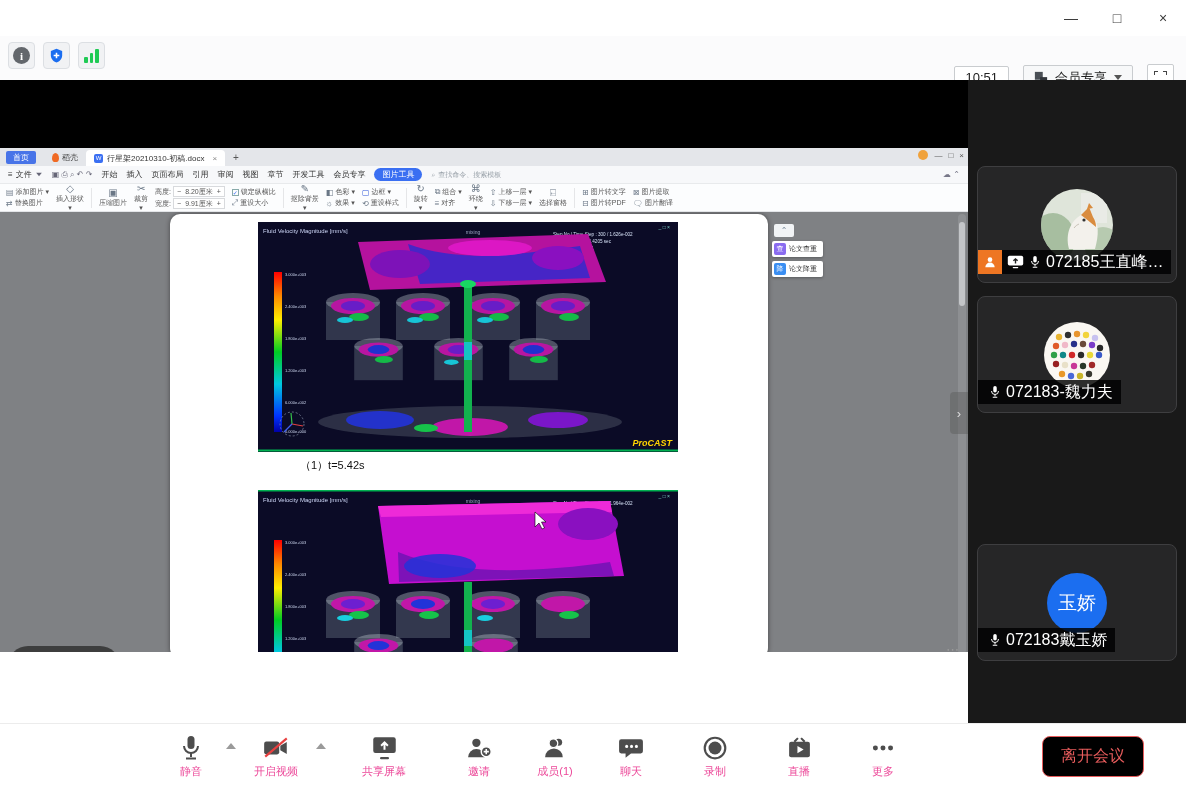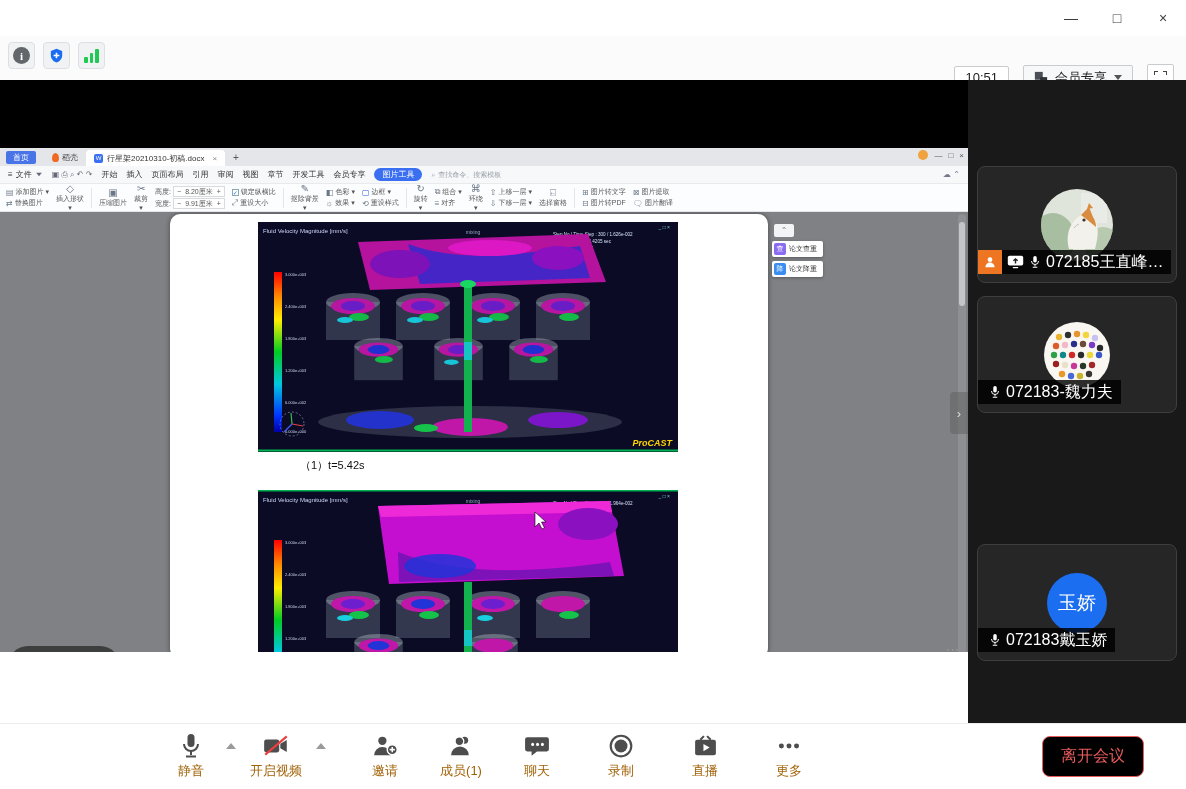--- a/index.html
+++ b/index.html
@@ -88,21 +88,21 @@
   .tile{position:absolute;left:9px;width:200px;height:117px;background:#262627;border:1px solid #3e3e40;border-radius:8px;overflow:hidden;cursor:pointer;}
   .tile .ava-wrap{position:absolute;left:0;top:0;right:0;bottom:0;display:flex;align-items:center;justify-content:center;}
   .ava-blue{width:60px;height:60px;border-radius:50%;background:#1b6ef0;color:#fff;display:flex;align-items:center;justify-content:center;font-size:19px;}
   .namebar{position:absolute;left:0;bottom:8px;display:flex;align-items:center;background:rgba(0,0,0,.82);height:24px;padding-right:8px;gap:5px;color:#fff;font-size:16px;}
   .hostsq{width:24px;height:24px;background:#ee7623;display:flex;align-items:center;justify-content:center;}
   .namebar .pad{width:6px;}
 
   
   .bottombar{position:absolute;left:0;top:723px;width:100%;height:66px;background:#fff;border-top:1px solid #ececec;display:flex;align-items:center;}
   .bb-item{display:flex;flex-direction:column;align-items:center;gap:3px;width:62px;cursor:pointer;}
-  .bb-item .lbl{font-size:13px;color:#a16207;white-space:nowrap;}
+  .bb-item .lbl{font-size:11px;color:#ec4899;white-space:nowrap;}
   .bb-caret{width:0;height:0;border-left:5px solid transparent;border-right:5px solid transparent;border-bottom:6px solid #9a9a9a;margin:0 4px 22px 4px;cursor:pointer;}
   .leave-btn{margin-left:auto;margin-right:42px;border:1px solid #e85c5c;color:#e85c5c;background:#000000;border-radius:8px;padding:9px 18px;font-size:16px;cursor:pointer;}
 </style>
 </head>
 <body>
 
 <div id="app">
 
   <div class="titlebar">
     <div class="win-ctrls">
@@ -656,20 +656,28 @@
     <div class="bb-item" style="width:72px">
       <svg width="28" height="26" viewBox="0 0 26 24">
         <rect x="2" y="6" width="14" height="12" rx="2" fill="#4d4d4d"></rect>
         <polygon points="17,10 23,6.5 23,17.5 17,14" fill="#4d4d4d"></polygon>
         <line x1="3" y1="20" x2="23" y2="3" stroke="#e84040" stroke-width="2"></line>
       </svg>
       <span class="lbl">开启视频</span>
     </div>
     <span class="bb-caret"></span>
 
+    <div class="bb-item" style="width:80px;margin-left:14px">
+      <svg width="27" height="26" viewBox="0 0 24 23">
+        <rect x="2" y="2" width="20" height="14" rx="2" fill="#4d4d4d"></rect>
+        <path d="M12 13 V7 M9 9.4 L12 6.6 L15 9.4" stroke="#fff" stroke-width="1.8" fill="none"></path>
+        <rect x="8" y="19.5" width="8" height="2" rx="1" fill="#4d4d4d"></rect>
+      </svg>
+      <span class="lbl">共享屏幕</span>
+    </div>
 
     <div class="bb-item" style="margin-left:24px">
       <svg width="27" height="26" viewBox="0 0 26 24">
         <circle cx="10" cy="7" r="4" fill="#4d4d4d"></circle>
         <path d="M2,21 a8,8 0 0 1 16,0 Z" fill="#4d4d4d"></path>
         <circle cx="19.5" cy="15.5" r="4.8" fill="#4d4d4d" stroke="#fff" stroke-width="1.4"></circle>
         <path d="M19.5 13 V18 M17 15.5 H22" stroke="#fff" stroke-width="1.5"></path>
       </svg>
       <span class="lbl">邀请</span>
     </div>

